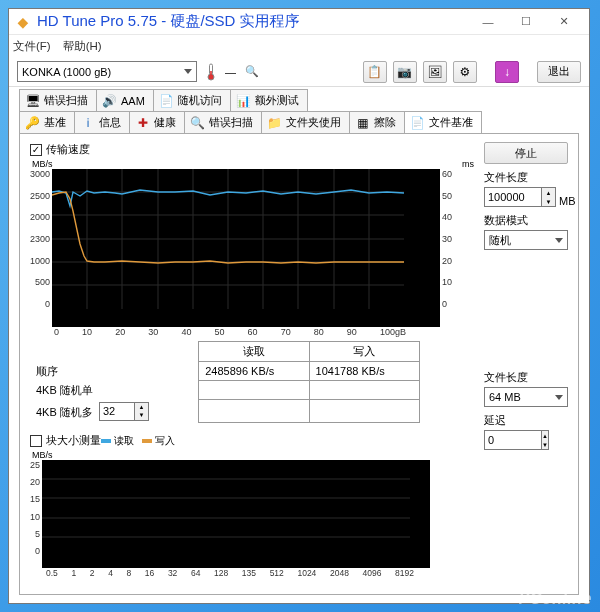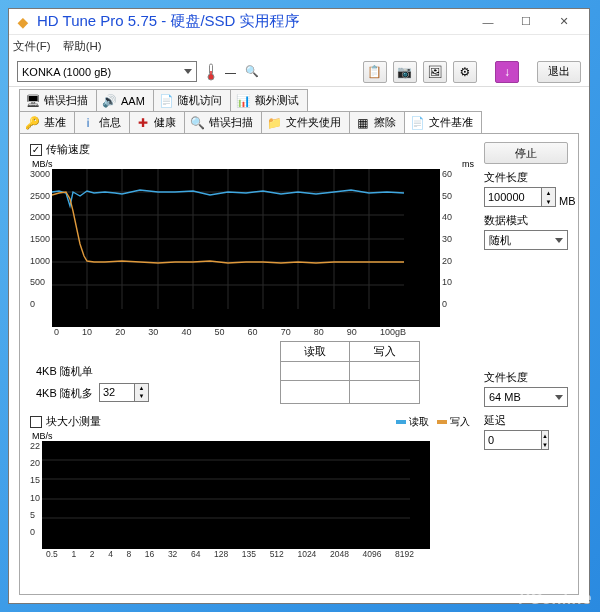--- a/index.html
+++ b/index.html
@@ -47,21 +47,21 @@
   .restbl th{font-weight:normal;text-align:center;}
   .restbl .rowlbl{border:none;background:transparent;}
   .qd { position:relative;display:inline-flex;align-items:center;}
   .qd input{width:36px;height:19px;border:1px solid #7a7a7a;font-size:11px;padding:0 3px;}
   .qd .sp{width:14px;height:19px;border:1px solid #7a7a7a;border-left:none;display:flex;flex-direction:column;background:#f0f0f0;}
   .qd .sp div{flex:1;display:flex;align-items:center;justify-content:center;font-size:6px;}
   .chart2wrap{margin-top:10px;}
   .chart2{width:388px;height:108px;}
   .watermark{position:absolute;right:8px;bottom:4px;color:rgba(255,255,255,.55);font-size:16px;font-style:italic;font-weight:bold;letter-spacing:0.5px;}
   .axiswrap{display:flex;}
-  .yaxis{display:flex;flex-direction:column;justify-content:space-between;align-items:flex-start;font-size:9px;color:#333;padding-right:2px;}
+  .yaxis{display:flex;flex-direction:column;justify-content:space-between;align-items:flex-end;font-size:9px;color:#333;padding-right:2px;}
   .yaxisR{display:flex;flex-direction:column;justify-content:space-between;align-items:flex-start;font-size:9px;color:#333;padding-left:2px;}
   .xaxis{display:flex;justify-content:space-between;font-size:9px;color:#333;}
 </style>
 </head>
 <body>
 
 <div class="window">
 
   <div class="titlebar">
     <span class="tico">◆</span>
@@ -166,21 +166,21 @@
       <div class="chartbox">
         <div style="display:flex;justify-content:space-between;font-size:9px;padding:0 2px">
           <span>MB/s</span>
           <span>ms</span>
         </div>
         <div class="axiswrap">
           <div class="yaxis" style="height:140px">
               <span>3000</span>
               <span>2500</span>
               <span>2000</span>
-              <span>1500</span>
+              <span>2300</span>
               <span>1000</span>
               <span>500</span>
               <span>0</span>
             </div>
           <svg class="chart1" width="352" height="140" style="background:#000">
             <g stroke="#2a2a2a">
               <line x1="0" y1="23" x2="352" y2="23"></line>
                 <line x1="0" y1="46" x2="352" y2="46"></line>
                 <line x1="0" y1="70" x2="352" y2="70"></line>
                 <line x1="0" y1="93" x2="352" y2="93"></line>
@@ -225,20 +225,25 @@
           </div>
       </div>
 
       <div class="restbl">
         <table>
           <tbody>
               <tr>
                 <th style="border:none;background:transparent"></th>
                 <th>读取</th>
                 <th>写入</th>
+              </tr>
+          <tr>
+                <td class="rowlbl">顺序</td>
+                <td>2485896 KB/s</td>
+                <td>1041788 KB/s</td>
               </tr>
           <tr>
                 <td class="rowlbl">4KB 随机单</td>
                 <td></td>
                 <td></td>
               </tr>
           <tr>
                 <td class="rowlbl"><span>4KB 随机多</span>&nbsp;&nbsp;<span class="qd">
                     <input value="32" style="">
                     <span class="sp">
@@ -247,40 +252,40 @@
                     </span>
                   </span></td>
                 <td></td>
                 <td></td>
               </tr>
         </tbody>
           </table>
       </div>
 
       <div class="chart2wrap">
-        <div style="display:flex;align-items:center;justify-content:space-between">
+        <div style="display:flex;align-items:center;justify-content:flex-start">
           <div class="chk">
             <span class="box"></span>
             <span>块大小测量</span>
           </div>
           <div class="legend1">
             <div class="li">
                 <span class="sw" style="background:#3FA7E0"></span>
                 <span>读取</span>
               </div>
             <div class="li">
                 <span class="sw" style="background:#E09A3C"></span>
                 <span>写入</span>
               </div>
           </div>
         </div>
         <div style="font-size:9px;padding-left:2px">MB/s</div>
         <div class="axiswrap">
           <div class="yaxis" style="height:96px">
-              <span>22</span>
+              <span>25</span>
               <span>20</span>
               <span>15</span>
               <span>10</span>
               <span>5</span>
               <span>0</span>
             </div>
           <svg class="chart2" width="368" height="96" style="background:#000">
             <g stroke="#2a2a2a">
               <line x1="0" y1="19" x2="368" y2="19"></line>
                 <line x1="0" y1="38" x2="368" y2="38"></line>

